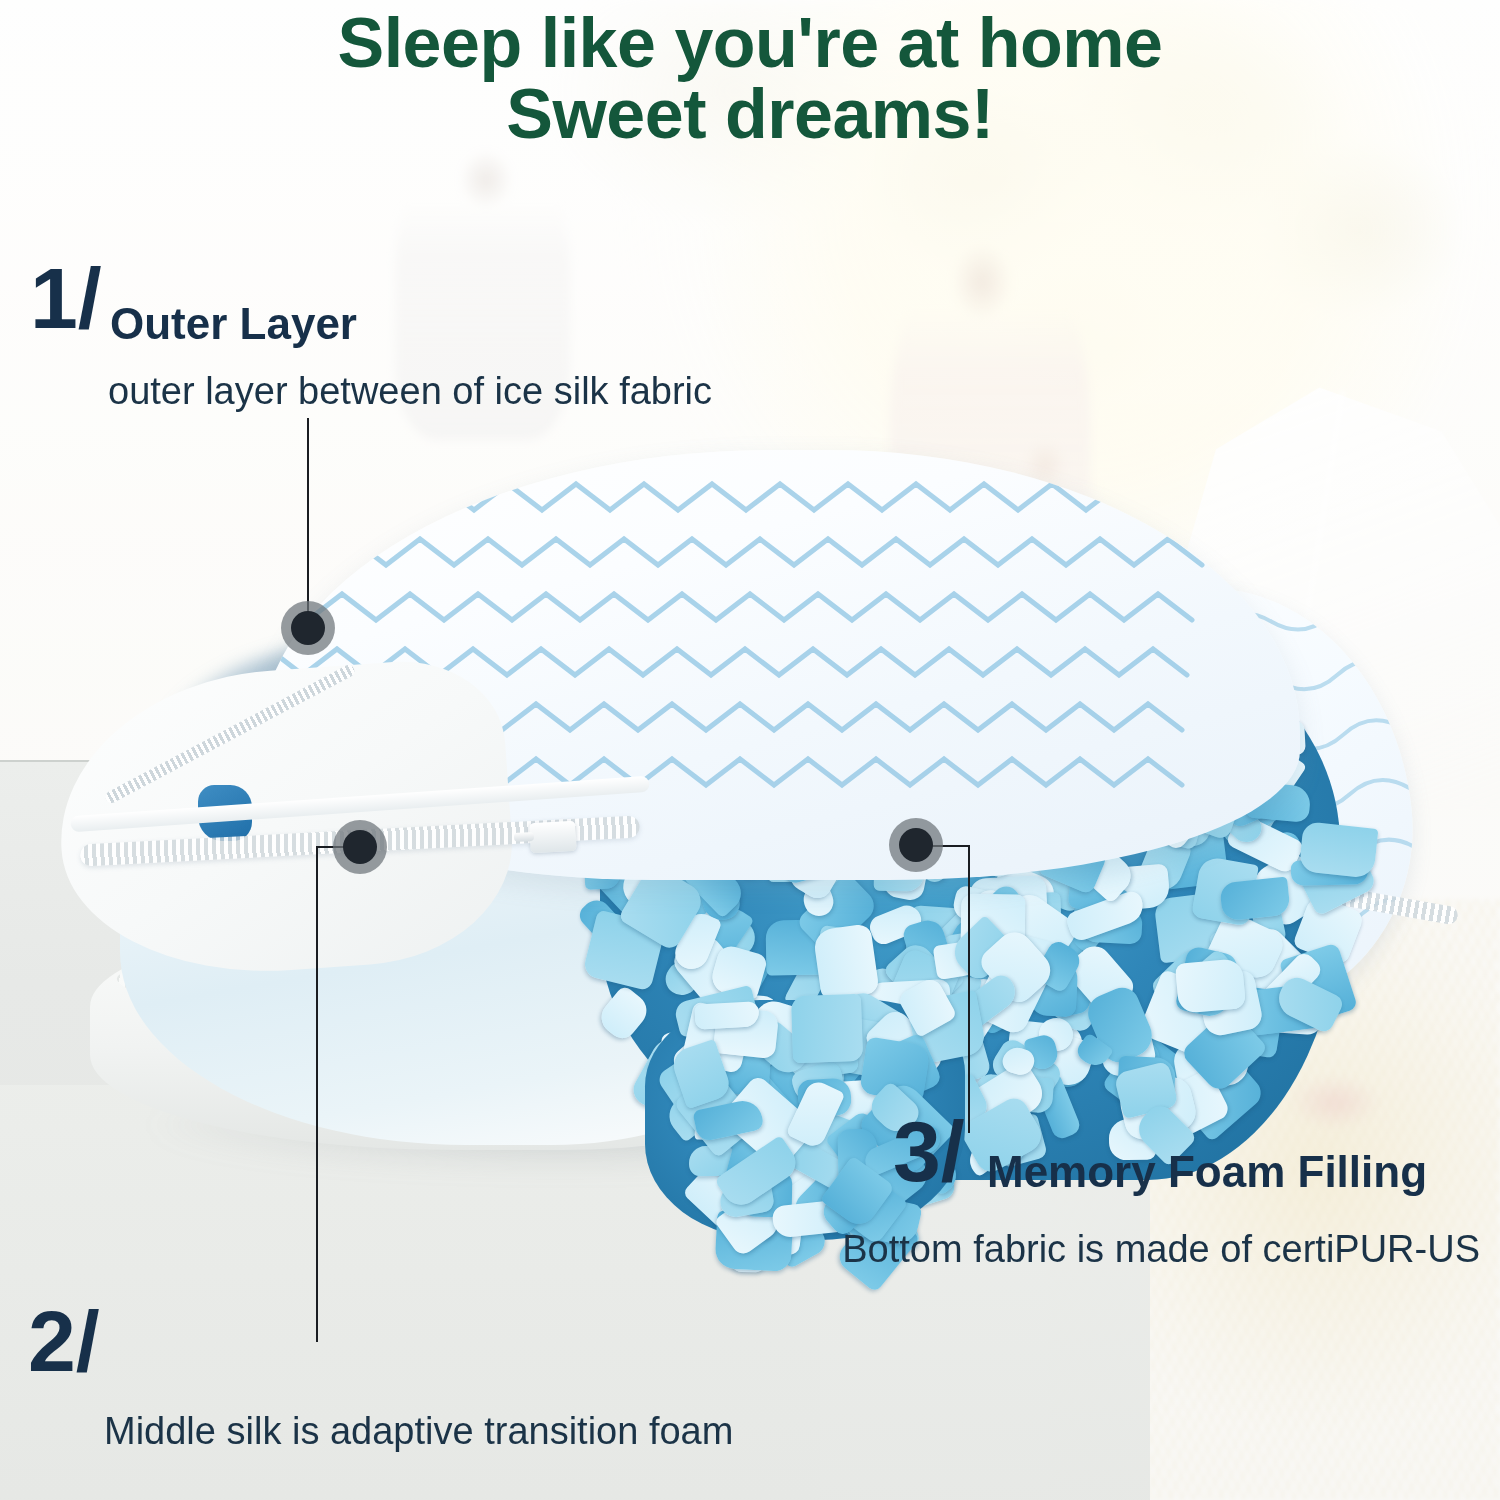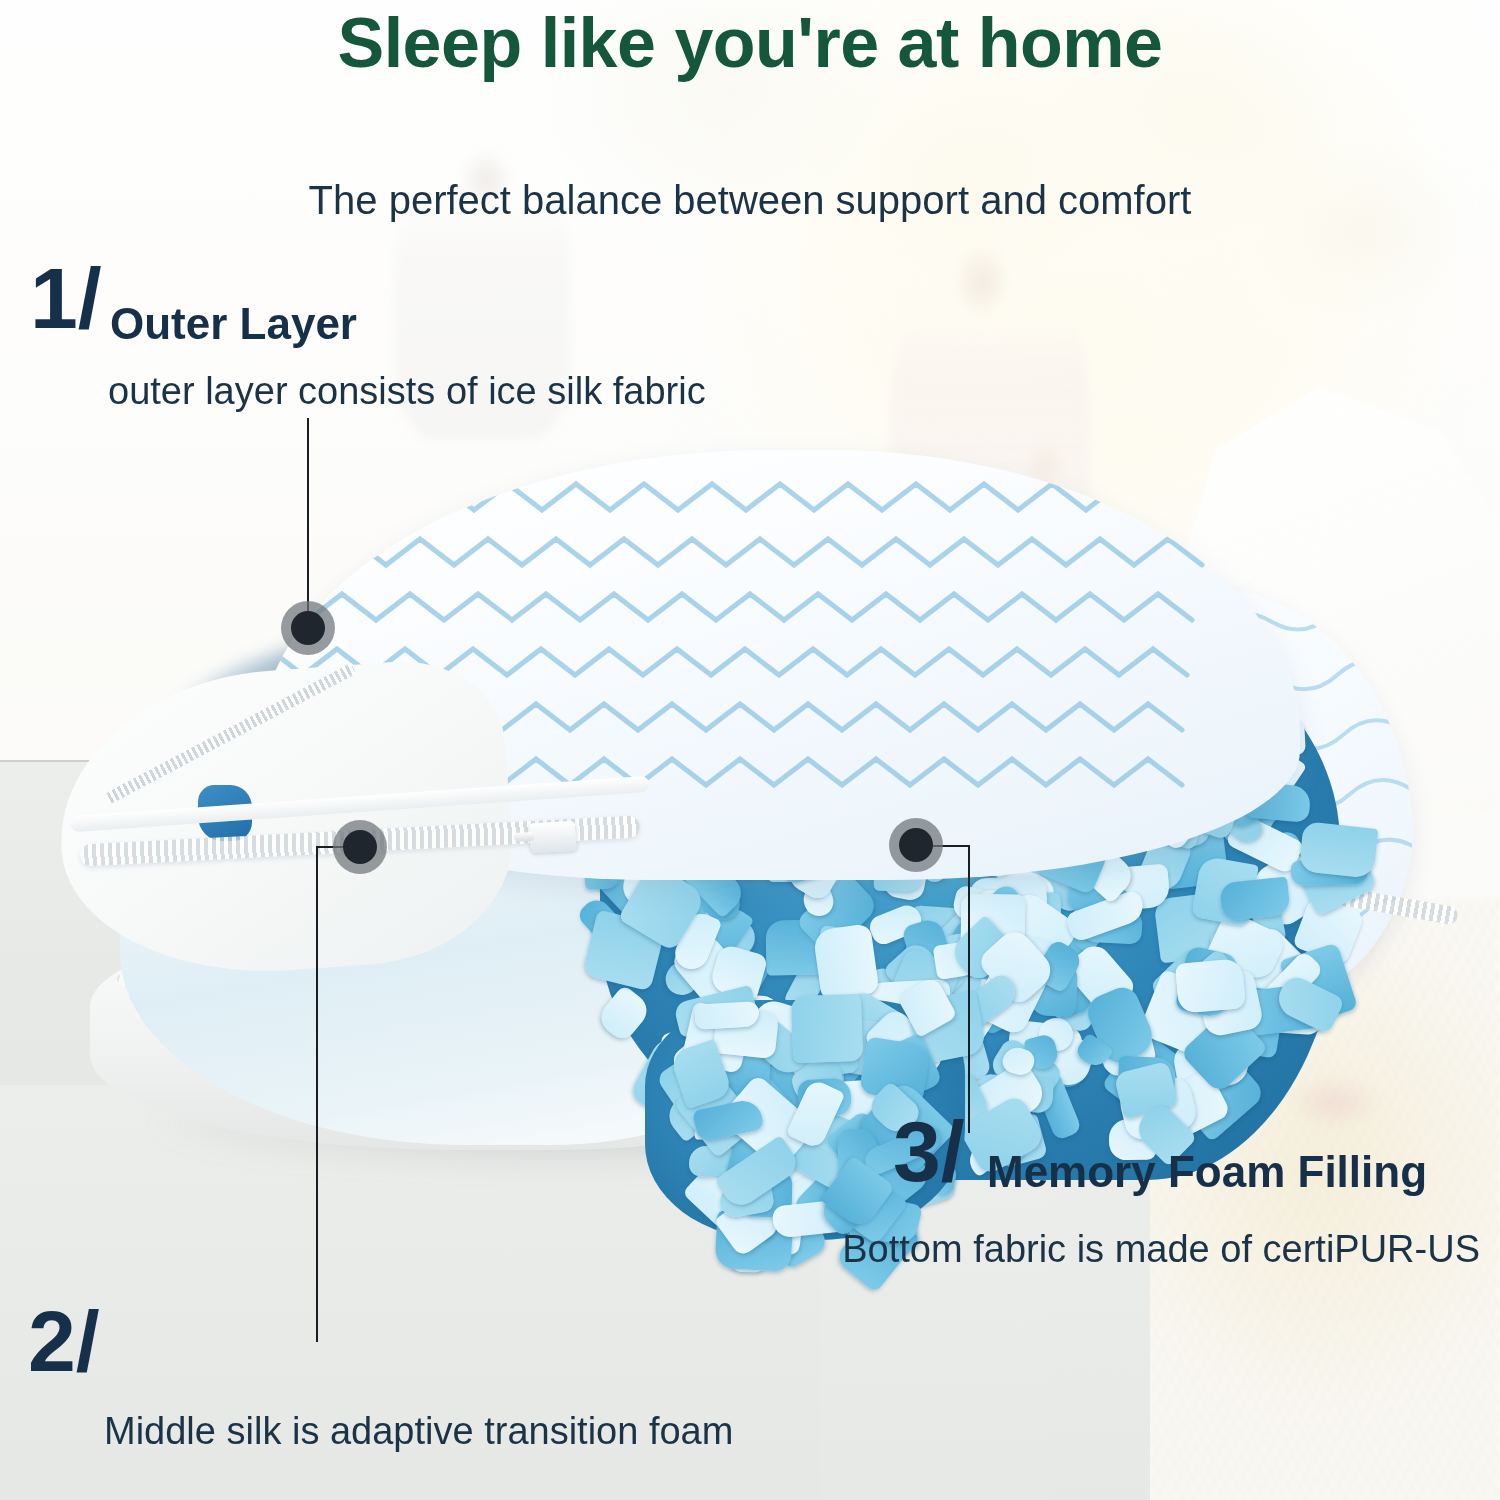--- a/index.html
+++ b/index.html
@@ -773,21 +773,21 @@
     <div class="zipper-pull"></div>
   </div>
 
   <div class="lead" style="left:307px;top:418px;width:2px;height:212px;"></div>
   <div class="dot" style="left:281px;top:601px;"></div>
 
   <div class="num" style="left:30px;top:255px;">
     <span>1</span><span class="slash">/</span>
   </div>
   <div class="layer-title" style="left:110px;top:302px;">Outer Layer</div>
-  <div class="layer-desc" style="left:108px;top:370px;">outer layer consists of ice silk fabric</div>
+  <div class="layer-desc" style="left:108px;top:370px;">outer layer between of ice silk fabric</div>
 
   <div class="lead" style="left:316px;top:846px;width:46px;height:2px;"></div>
   <div class="lead" style="left:316px;top:846px;width:2px;height:496px;"></div>
   <div class="dot" style="left:333px;top:820px;"></div>
 
   <div class="num" style="left:28px;top:1298px;">
     <span>2</span><span class="slash">/</span>
   </div>
   <div class="layer-desc" style="left:104px;top:1410px;">Middle silk is adaptive transition foam</div>
 
@@ -796,16 +796,16 @@
   <div class="dot" style="left:889px;top:818px;"></div>
 
   <div class="num" style="left:893px;top:1108px;">
     <span>3</span><span class="slash">/</span>
   </div>
   <div class="layer-title" style="left:987px;top:1150px;">Memory Foam Filling</div>
   <div class="layer-desc right-align" style="left:640px;top:1228px;width:840px;">Bottom fabric is made of certiPUR-US</div>
 
   <div class="headline">
     <div>Sleep like you're at home</div>
+    <div>Sweet dreams!</div>
   </div>
-  <div class="subhead">The perfect balance between support and comfort</div>
 
 </div>
 
 </body></html>

